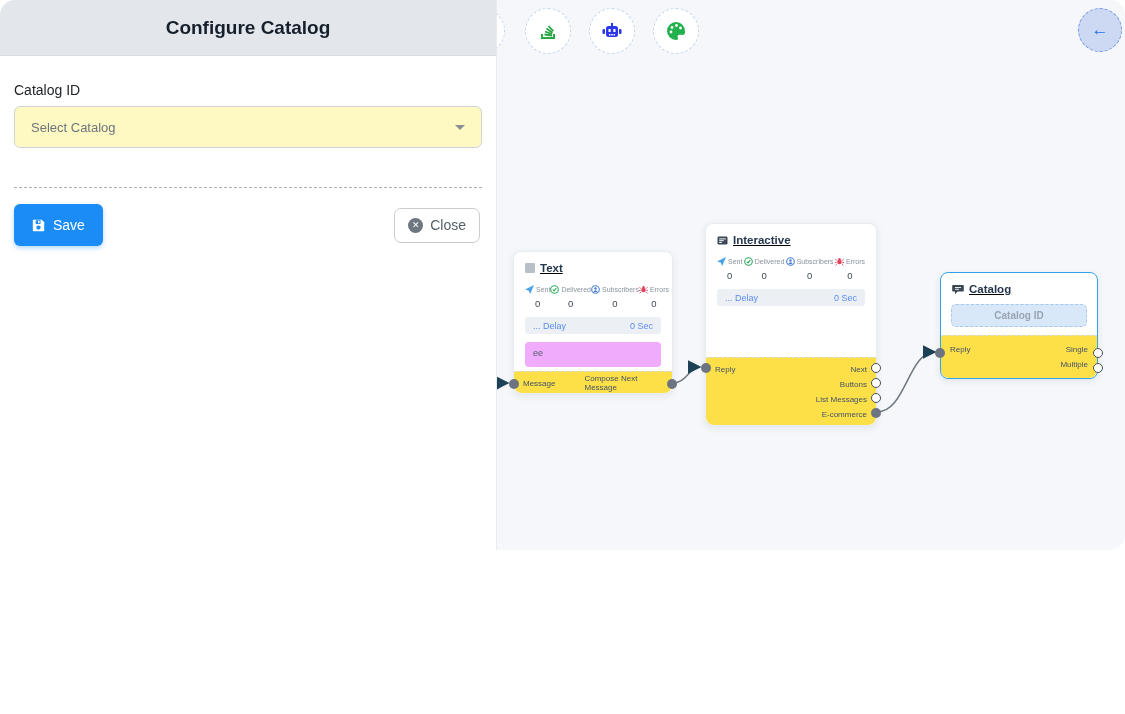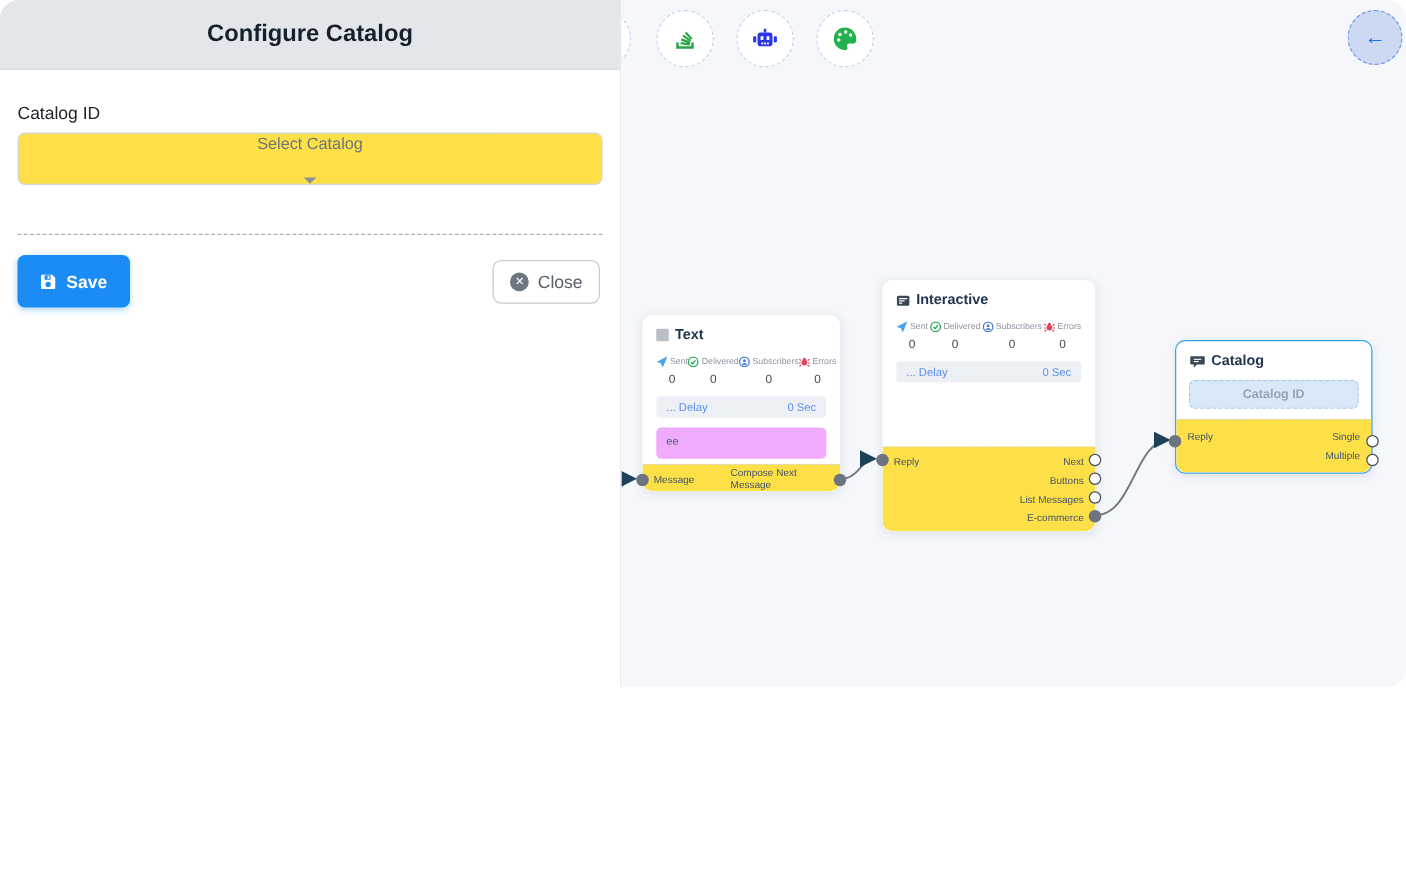--- a/index.html
+++ b/index.html
@@ -13,40 +13,40 @@
   *{margin:0;padding:0;box-sizing:border-box;}
   body{font-family:"Liberation Sans","DejaVu Sans",sans-serif;}
   .screen{position:relative;width:1125px;height:550px;background:#fff;overflow:hidden;border-radius:15px;}
 
   
   .panel{position:absolute;left:0;top:0;width:497px;height:714px;background:#fff;border-right:1px solid #e7eaee;z-index:5;}
   .panel-header{height:56px;background:var(--panel_header_bg);display:flex;align-items:center;justify-content:center;border-bottom:1px solid #d9dde2;}
   .panel-title{font-size:19px;font-weight:700;color:#16202c;}
   .panel-body{padding:0 14px;}
   .field-label{margin-top:26px;font-size:14px;color:#212529;}
-  .select{margin-top:8px;height:42px;border:1px solid #ced4da;border-radius:6px;background:#fde047;display:flex;align-items:center;justify-content:space-between;padding:0 16px;cursor:pointer;flex-direction:column;}
+  .select{margin-top:8px;height:42px;border:1px solid #ced4da;border-radius:6px;background:#fef9c3;display:flex;align-items:center;justify-content:space-between;padding:0 16px;cursor:pointer;}
   .select-text{font-size:13px;color:#6c757d;}
   .caret{width:0;height:0;border-left:5px solid transparent;border-right:5px solid transparent;border-top:5px solid #8a9096;}
   .divider{margin-top:39px;border-top:1px dashed #aab2ba;}
   .panel-actions{display:flex;align-items:center;justify-content:space-between;margin-top:16px;padding:0 0 0 0;}
-  .btn-save{display:flex;align-items:center;gap:8px;background:var(--accent_blue);color:#fff;border:none;border-radius:6px;height:42px;padding:0 18px;font-size:14px;font-weight:700;cursor:pointer;box-shadow:0 2px 5px rgba(27,140,246,.35);}
+  .btn-save{display:flex;align-items:center;gap:8px;background:var(--accent_blue);color:#fff;border:none;border-radius:6px;height:42px;padding:0 18px;font-size:14px;font-weight:400;cursor:pointer;box-shadow:0 2px 5px rgba(27,140,246,.35);}
   .btn-close{display:flex;align-items:center;gap:7px;background:#fff;border:1px solid #c8cdd2;border-radius:7px;height:35px;padding:0 13px;font-size:14px;color:#55606a;cursor:pointer;margin-right:2px;}
   .close-circle{width:15px;height:15px;border-radius:50%;background:#6e7680;color:#fff;font-size:9px;line-height:15px;text-align:center;display:inline-block;}
 
   
   .canvas{position:absolute;left:497px;top:0;width:628px;height:714px;background:var(--canvas_bg);overflow:hidden;}
   .circle-btn{position:absolute;width:46px;height:46px;border-radius:50%;background:#fff;border:1px dashed #c3d4ef;display:flex;align-items:center;justify-content:center;z-index:3;cursor:pointer;}
   .back-btn{position:absolute;width:44px;height:44px;border-radius:50%;background:var(--back_btn_bg);border:1px dashed #6d94e8;display:flex;align-items:center;justify-content:center;z-index:3;cursor:pointer;color:var(--back_arrow);font-size:17px;font-weight:700;}
 
   .edges{position:absolute;left:0;top:0;width:628px;height:714px;z-index:1;pointer-events:none;}
 
   
   .node{position:absolute;background:#fff;border:1px solid #e9edf1;border-radius:8px;box-shadow:0 2px 7px rgba(40,60,90,.10);z-index:2;cursor:grab;}
   .node-body{padding:8px 11px 0;}
-  .node-header{display:flex;align-items:center;gap:5px;margin-top:2px;}
+  .node-header{display:flex;align-items:center;gap:5px;margin-top:2px;text-decoration:underline;}
   .node-title{font-size:11.5px;font-weight:700;color:#23364e;}
   .sq{width:10px;height:10px;background:#b8bfc7;border-radius:1px;display:inline-block;}
   .stats{display:flex;justify-content:space-between;margin-top:11px;}
   .stat{display:flex;flex-direction:column;align-items:center;}
   .stat-top{display:flex;align-items:center;gap:2px;font-size:7px;color:#8a939e;white-space:nowrap;}
   .stat-val{margin-top:4px;font-size:9.5px;color:#3f4852;}
   .delay{margin-top:8px;height:17px;background:#ecf0f4;border-radius:3px;display:flex;align-items:center;justify-content:space-between;padding:0 8px;font-size:9px;color:var(--delay_text);}
   .msgbox{margin-top:8px;background:#f0abfc;border-radius:4px;padding:6px 8px 9px;font-size:9px;color:#53606e;}
   .optbox{margin-top:8px;background:#fff;border:1px solid #dfe3e8;border-radius:5px;padding:6px 8px 7px;}
   .opt-title{font-size:10px;color:#5a7df0;}

